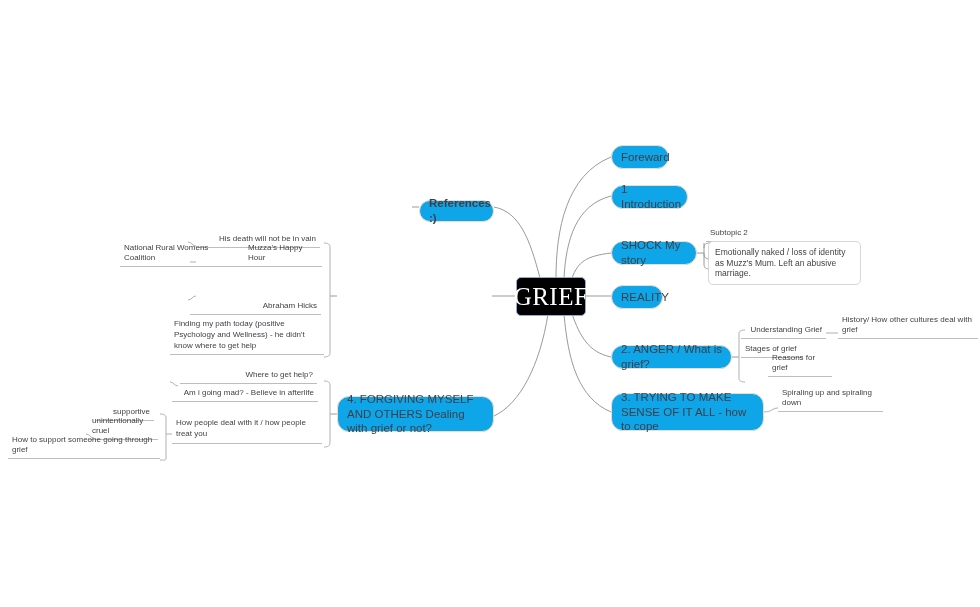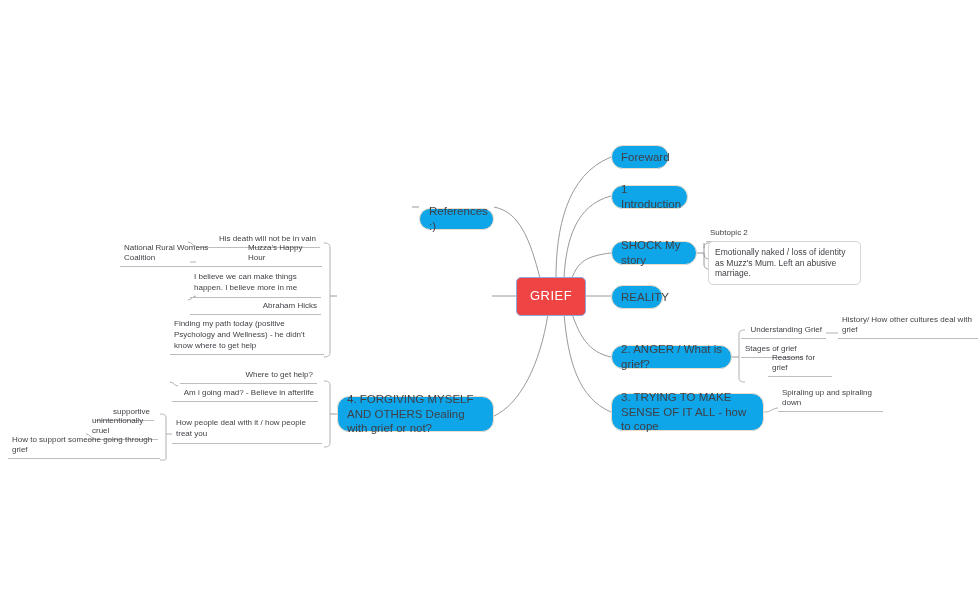--- a/index.html
+++ b/index.html
@@ -39,29 +39,30 @@
   
   .node {
     position: absolute;
     box-sizing: border-box;
     line-height: 1.28;
     white-space: pre-line;
   }
 
   
   .root {
-    background: #ef4444;
+    background: #000000;
     border: 1px solid #8fa9dd;
     border-radius: 5px;
     color: #ffffff;
-    font-size: 13px;
+    font-size: 25px;
     letter-spacing: .5px;
     display: flex;
     align-items: center;
     justify-content: center;
+    font-family: Liberation Serif, serif;
   }
 
   
   .branch {
     background: #0ea5e9;
     border: 1px solid #eddcc9;
     border-radius: 12px;
     color: #3f3f46;
     font-size: 11.5px;
     padding: 6px 9px;
@@ -171,21 +172,21 @@
 
   <div class="node branch" style="left:611px; top:285px; width:52px; height:24px;">REALITY</div>
 
   <div class="node branch" style="left:611px; top:345px; width:121px; height:24px;">2. ANGER / What is grief?</div>
 
   <div class="node branch" style="left:611px; top:393px; width:153px; height:38px;">3. TRYING TO MAKE SENSE OF IT ALL - how to cope</div>
 
   <div class="node branch" style="left:337px; top:396px; width:157px; height:36px;">4. FORGIVING MYSELF AND OTHERS  Dealing with grief or not?</div>
 
 
-  <div class="node branch" style="left:419px; top:208px; width:75px; height:22px;">References :)</div>
+  <div class="node branch" style="left:419px; top:200px; width:75px; height:22px;font-weight:bold;">References :)</div>
 
   <div class="node leaf l" style="left:706px; top:226px; width:70px; height:16px;">Subtopic 2</div>
 
   <div class="node boxed" style="left:708px; top:241px; width:153px; height:44px;">Emotionally naked / loss of identity as Muzz's Mum. Left an abusive marriage.</div>
 
   <div class="node leaf r" style="left:741px; top:325px; width:85px; height:14px;">Understanding Grief</div>
 
   <div class="node leaf r" style="left:838px; top:325px; width:140px; height:14px;">History/ How other cultures deal with grief</div>
 
   <div class="node leaf l" style="left:741px; top:344px; width:62px; height:14px;">Stages of grief</div>
@@ -205,19 +206,18 @@
   <div class="node leaf r" style="left:88px; top:426px; width:70px; height:14px;">unintentionally cruel</div>
 
   <div class="node leaf l" style="left:8px; top:445px; width:152px; height:14px;">How to support someone going through grief</div>
 
   <div class="node leaf r" style="left:198px; top:234px; width:122px; height:14px;">His death will not be in vain</div>
 
   <div class="node leaf l" style="left:120px; top:253px; width:124px; height:14px;">National Rural Womens Coalition</div>
 
   <div class="node leaf r" style="left:244px; top:253px; width:78px; height:14px;">Muzza's Happy Hour</div>
 
-  <div class="node leaf l multi" style="left:190px; top:272px; width:131px; height:26px;">I believe we can make things happen. I believe more in me</div>
 
   <div class="node leaf r" style="left:190px; top:301px; width:131px; height:14px;">Abraham Hicks</div>
 
   <div class="node leaf l multi" style="left:170px; top:319px; width:154px; height:36px;">Finding my path today (positive Psychology and Wellness) - he didn't know where to get help</div>
 
 </div>
 
 </body></html>

